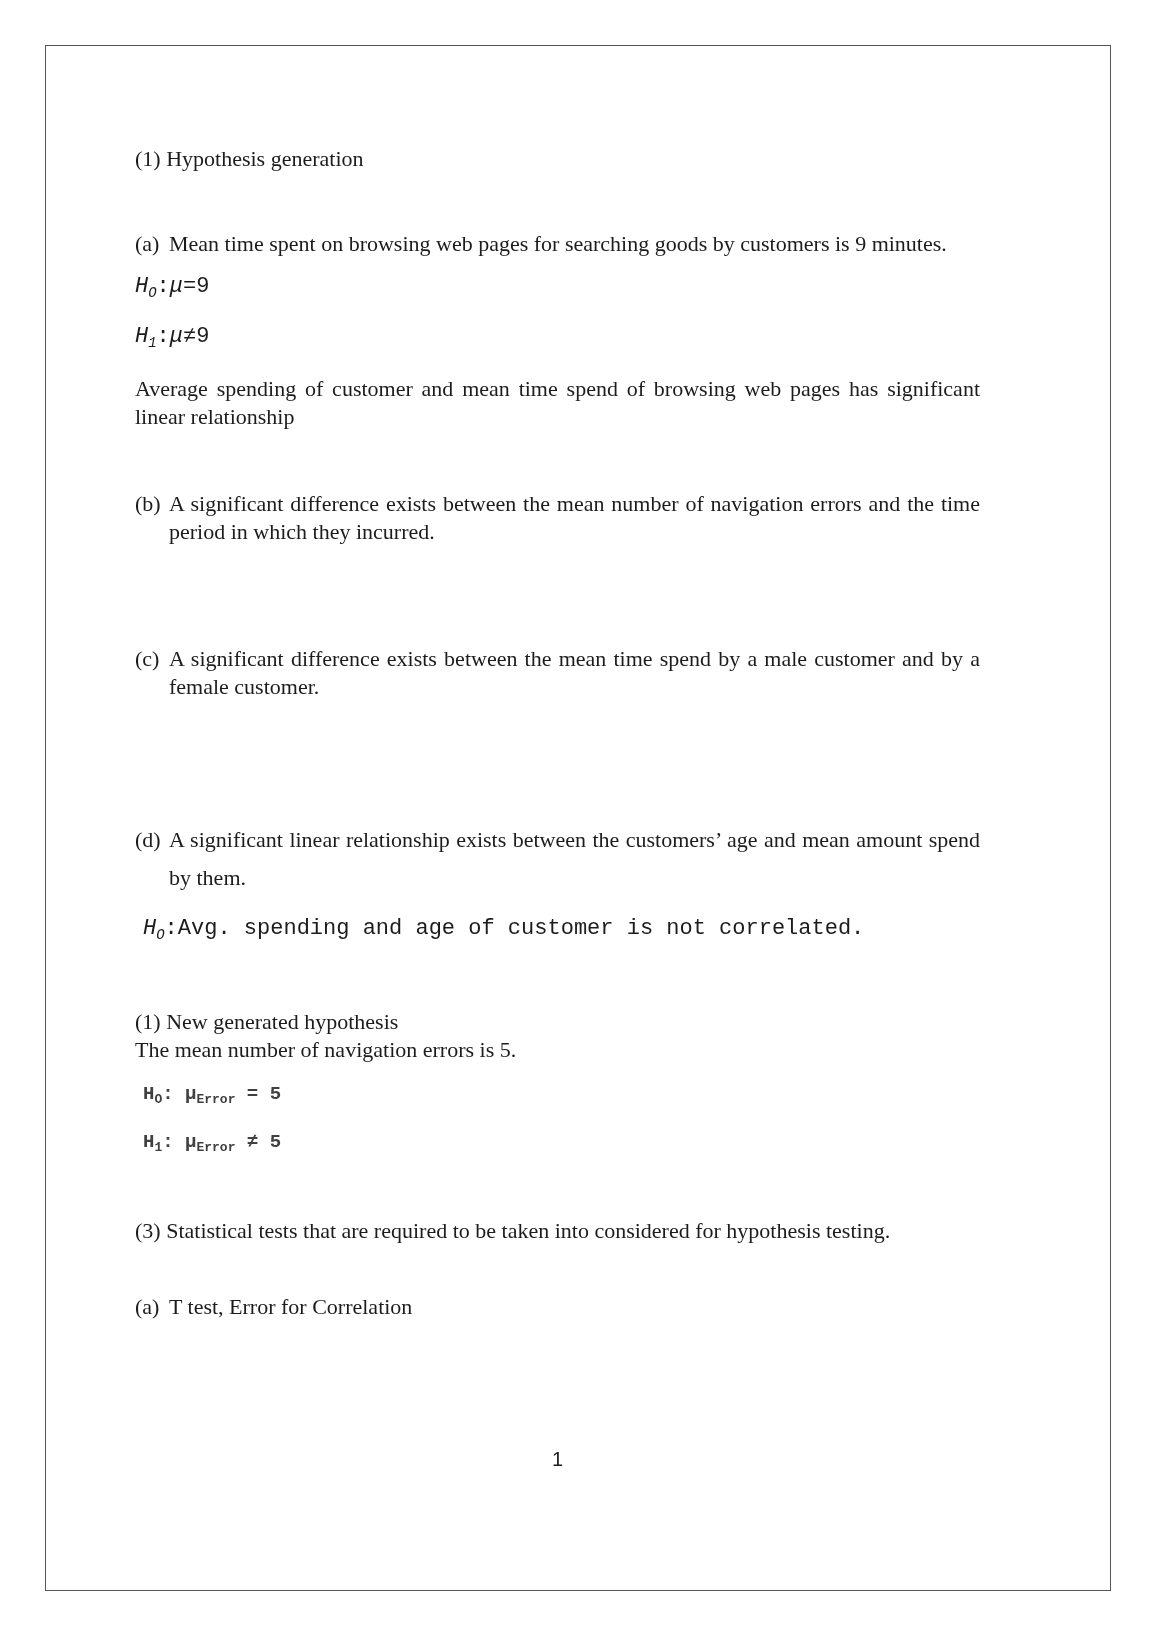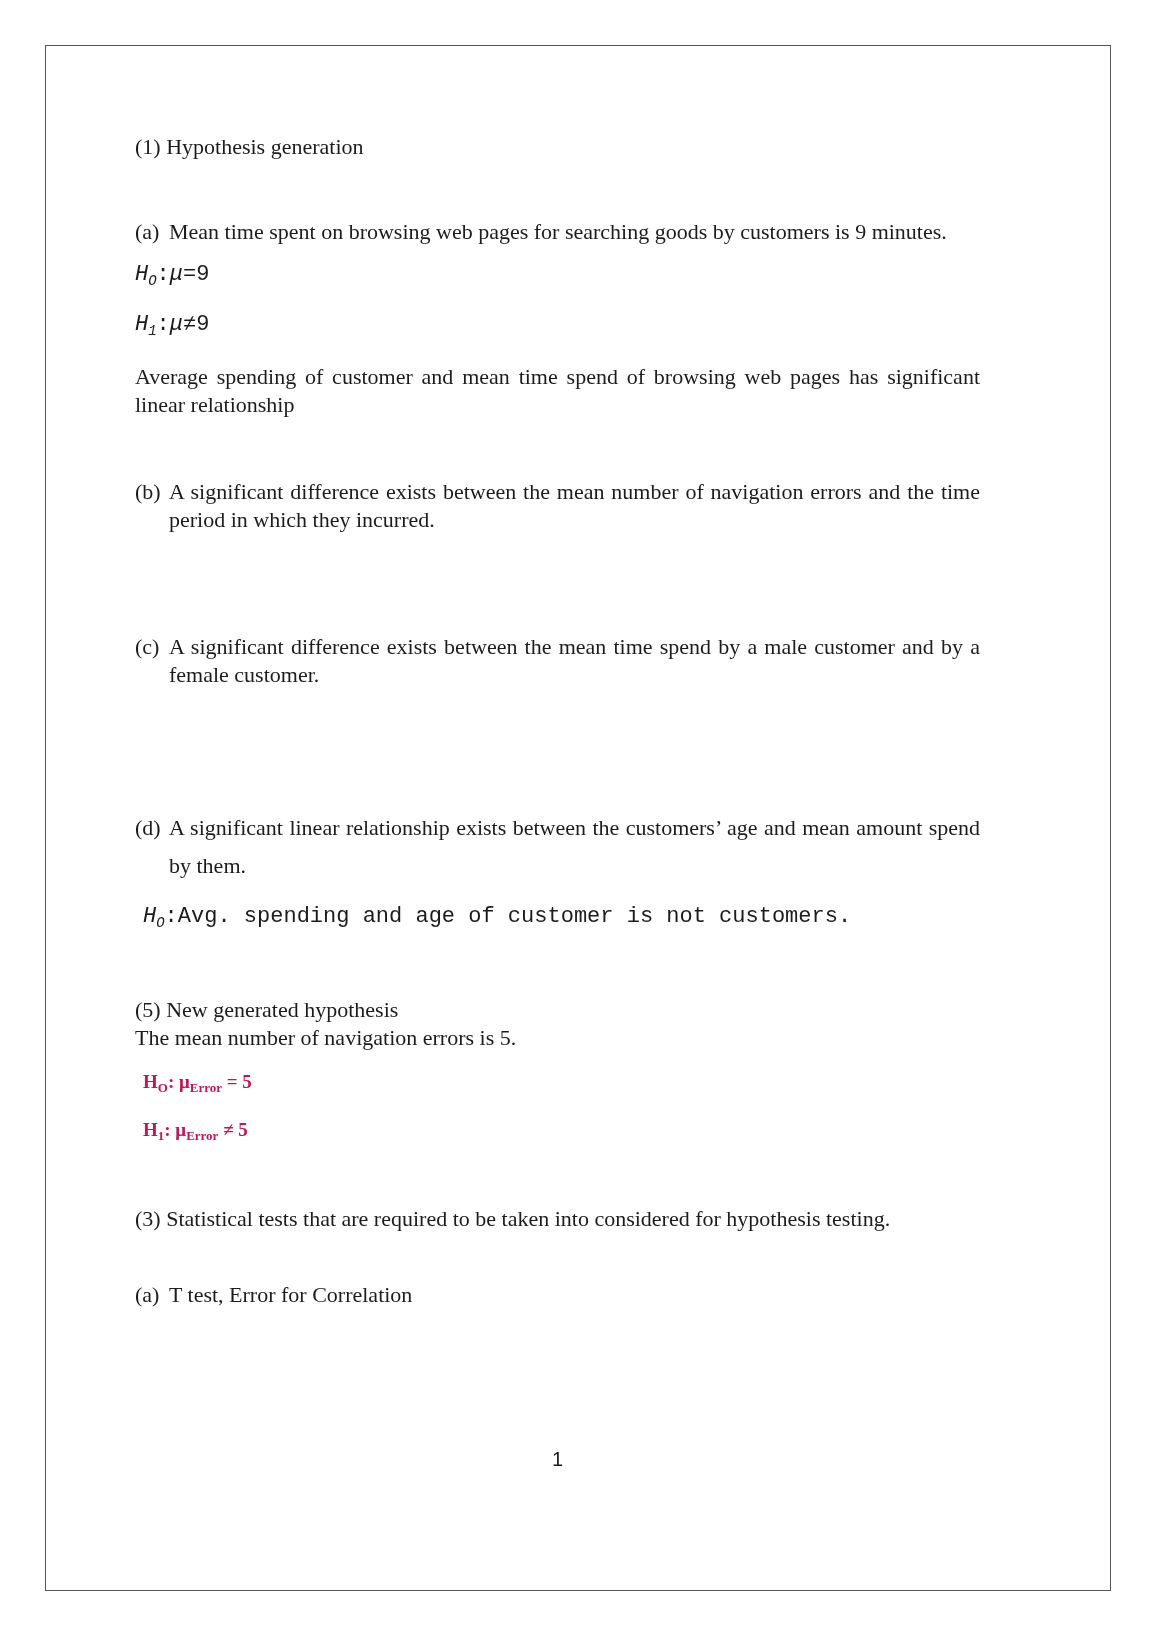--- a/index.html
+++ b/index.html
@@ -20,21 +20,21 @@
     left: 45px;
     top: 45px;
     width: 1066px;
     height: 1546px;
     border: 1px solid #555;
     box-sizing: border-box;
   }
   .content {
     position: absolute;
     left: 135px;
-    top: 133px;
+    top: 145px;
     width: 845px;
     font-size: 22px;
     line-height: 28px;
   }
   .line { margin: 0; }
   .justify { text-align: justify; }
   .li {
     display: flex;
     align-items: flex-start;
   }
@@ -53,26 +53,26 @@
     font-family: Liberation Mono, monospace;
   }
   .math .var { font-style: italic; }
   .math .sub {
     font-style: italic;
     font-size: 14px;
     vertical-align: -5px;
   }
   .math-mono {
     margin: 6px;
-    font-family: Liberation Serif, serif;
+    font-family: Liberation Mono, monospace;
     font-weight: bold;
     font-size: 19px;
     line-height: 26px;
     margin-left: 8px;
-    color: #be185d;
+    color: #404040;
   }
   .math-mono .sub {
     font-size: 13px;
     vertical-align: -4px;
   }
   .indent-small { margin-left: 8px; }
   .page-number {
     position: absolute;
     left: 135px;
     top: 1448px;
@@ -113,24 +113,24 @@
   <div class="li" style="margin-top:99px">
     <span class="label">(c)</span>
     <span class="text">A significant difference exists between the mean time spend by a male customer and by a female customer.</span>
   </div>
 
   <div class="li loose" style="margin-top:120px">
     <span class="label">(d)</span>
     <span class="text">A significant linear relationship exists between the customers’ age and mean amount spend by them.</span>
   </div>
 
-  <p class="math indent-small" style="margin-top:18px"><span class="var">H</span><span class="sub">O</span><span>:</span><span>Avg. spending and age of customer is not customers.</span></p>
+  <p class="math indent-small" style="margin-top:18px"><span class="var">H</span><span class="sub">O</span><span>:</span><span>Avg. spending and age of customer is not correlated.</span></p>
 
 
-  <p class="line" style="margin-top:59px">(5) New generated hypothesis</p>
+  <p class="line" style="margin-top:59px">(1) New generated hypothesis</p>
 
   <p class="line" style="">The mean number of navigation errors is 5.</p>
 
   <p class="math-mono" style="margin-top:17px"><span>H</span><span class="sub">O</span><span>: μ</span><span class="sub">Error</span><span> = 5</span></p>
 
   <p class="math-mono" style="margin-top:16px"><span>H</span><span class="sub">1</span><span>: μ</span><span class="sub">Error</span><span> ≠ 5</span></p>
 
   <p class="line" style="margin-top:56px">(3) Statistical tests that are required to be taken into considered for hypothesis testing.</p>
 
   <div class="li" style="margin-top:48px">

